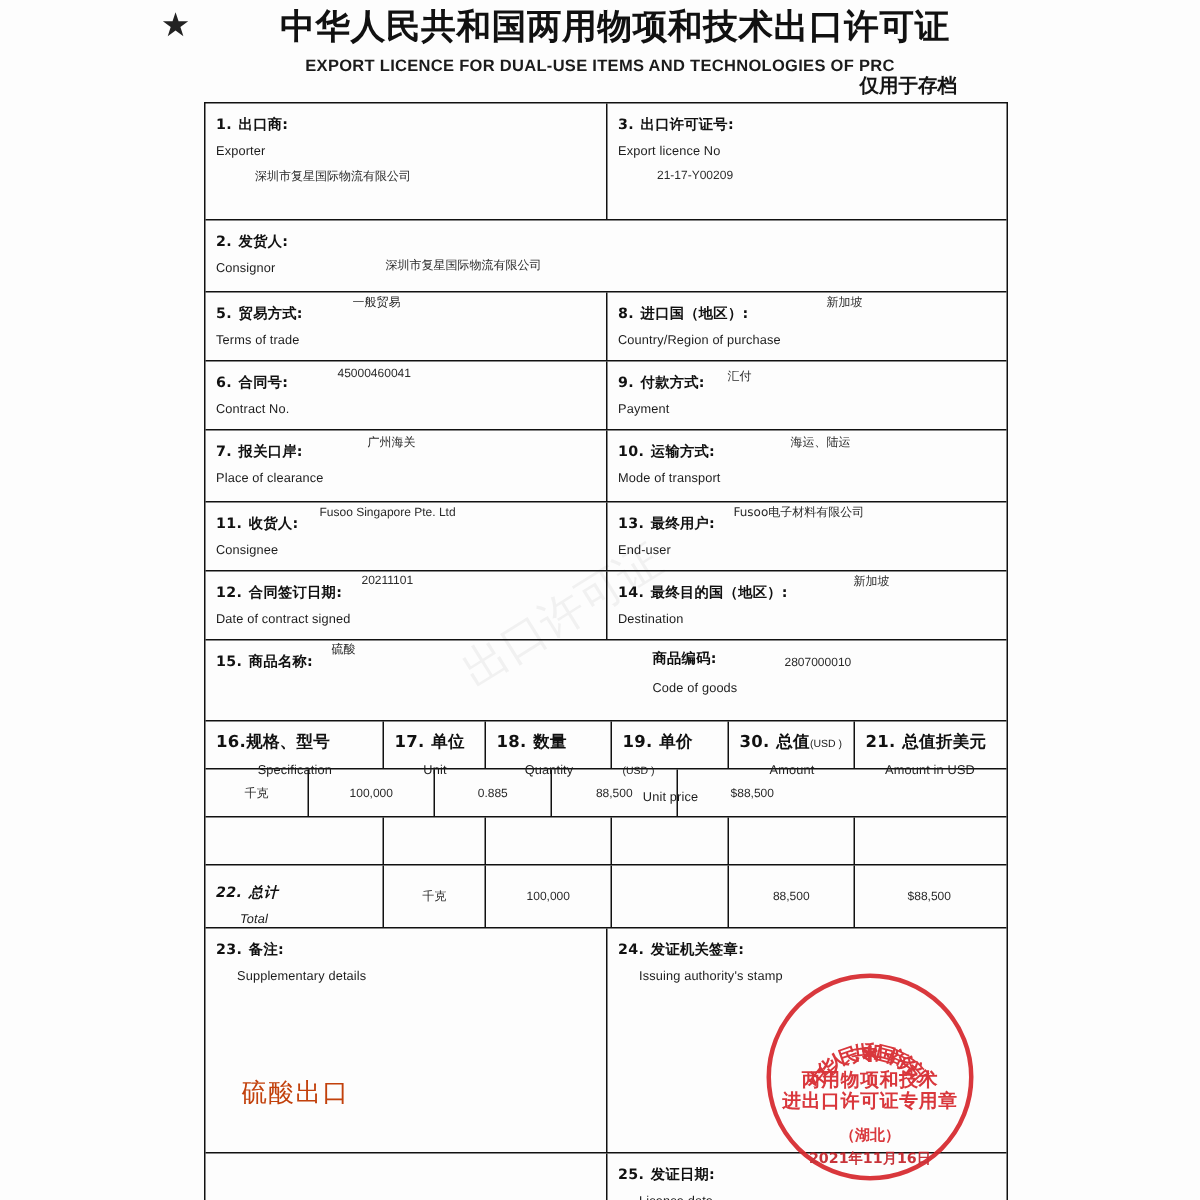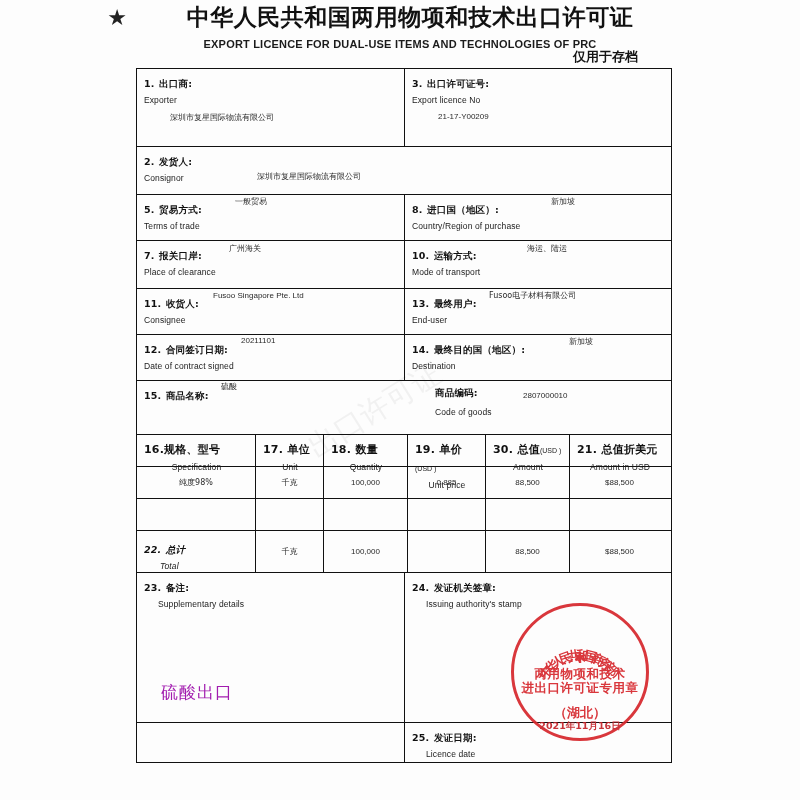--- a/index.html
+++ b/index.html
@@ -162,24 +162,24 @@
 
   .total-label {
     padding-top: 8px;
     font-style: italic;
   }
   .total-label .lab-en { margin-left: 16px; }
 
   
   .supp-note {
     position: absolute;
-    left: 24px; top: 108px;
+    left: 24px; top: 98px;
     font-family: "DejaVu Sans", sans-serif;
     font-size: 17px;
-    color: #a21caf;
+    color: #c2410c;
     letter-spacing: 1px;
   }
   .lab-en-indent { margin-left: 14px; }
 
   
   .stamp {
     position: absolute;
     left: 106px; top: 30px;
     width: 132px; height: 132px;
     border: 3px solid #d6272c;
@@ -212,21 +212,21 @@
   .stamp-line {
     position: absolute;
     width: 132px;
     text-align: center;
     font-family: "DejaVu Sans", sans-serif;
     font-weight: bold;
     color: #d6272c;
   }
   .stamp-l1 { top: 60px; font-size: 12.5px; letter-spacing: 0.5px; }
   .stamp-l2 { top: 74px; font-size: 12.5px; letter-spacing: 0.5px; }
-  .stamp-l3 { top: 98px; font-size: 13px; }
+  .stamp-l3 { top: 98px; font-size: 10px; }
   .stamp-date {
     position: absolute;
     top: 114px;
     width: 132px;
     text-align: center;
     font-family: "DejaVu Sans", sans-serif;
     font-size: 9.5px;
     font-weight: bold;
     color: #c4242a;
   }
@@ -290,27 +290,41 @@
         <span class="val-top val-cn" style="left:98px; top:1px;">一般贸易</span>
       </div>
       <div class="cell w-half">
         <span class="lab-cn">8.</span>
         <span class="lab-cn">进口国（地区）:</span>
         <div class="lab-en">Country/Region of purchase</div>
         <span class="val-top val-cn" style="left:146px; top:1px;">新加坡</span>
       </div>
     </div>
 
+    <div class="row h-blockC">
+      <div class="cell w-half">
+        <span class="lab-cn">6.</span>
+        <span class="lab-cn">合同号:</span>
+        <div class="lab-en">Contract No.</div>
+        <span class="val-top" style="left:88px; top:3px;">45000460041</span>
+      </div>
+      <div class="cell w-half">
+        <span class="lab-cn">9.</span>
+        <span class="lab-cn">付款方式:</span>
+        <div class="lab-en">Payment</div>
+        <span class="val-top val-cn" style="left:80px; top:4px;">汇付</span>
+      </div>
+    </div>
 
     <div class="row h-blockD">
       <div class="cell w-half">
         <span class="lab-cn">7.</span>
         <span class="lab-cn">报关口岸:</span>
         <div class="lab-en">Place of clearance</div>
-        <span class="val-top val-cn" style="left:92px; top:2px;">广州海关</span>
+        <span class="val-top val-cn" style="left:108px; top:2px;">广州海关</span>
       </div>
       <div class="cell w-half">
         <span class="lab-cn">10.</span>
         <span class="lab-cn">运输方式:</span>
         <div class="lab-en">Mode of transport</div>
         <span class="val-top val-cn" style="left:122px; top:2px;">海运、陆运</span>
       </div>
     </div>
 
     <div class="row h-blockC">
@@ -376,21 +390,20 @@
         <span class="lab-cn">30.</span> <span class="lab-cn">总值</span><span class="unitnote">(USD )</span>
         <span class="lab-en">Amount</span>
       </div>
       <div class="cell th c-usd">
         <span class="lab-cn">21.</span> <span class="lab-cn">总值折美元</span>
         <span class="lab-en">Amount in USD</span>
       </div>
     </div>
 
     <div class="row h-trow">
-      <div class="cell td td-cn c-spec">纯度98%</div>
       <div class="cell td td-cn c-unit">千克</div>
       <div class="cell td c-qty">100,000</div>
       <div class="cell td c-price">0.885</div>
       <div class="cell td c-amt">88,500</div>
       <div class="cell td c-usd">$88,500</div>
     </div>
 
     <div class="row h-trow">
       <div class="cell c-spec"></div>
       <div class="cell c-unit"></div>

